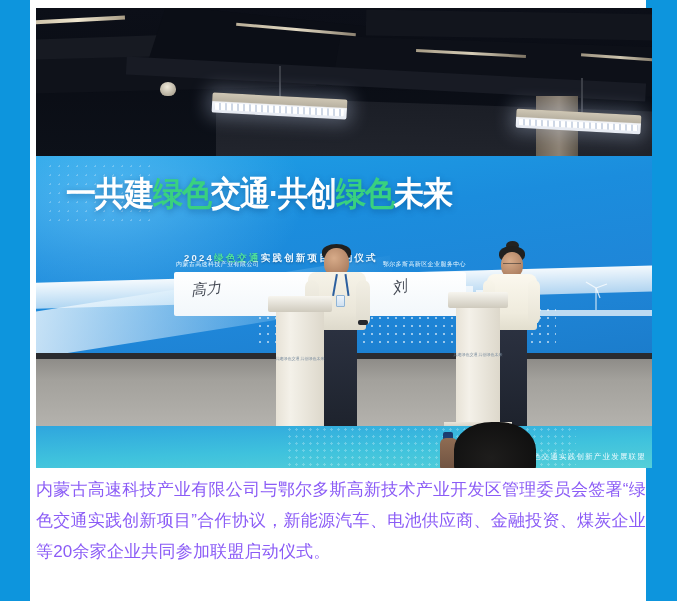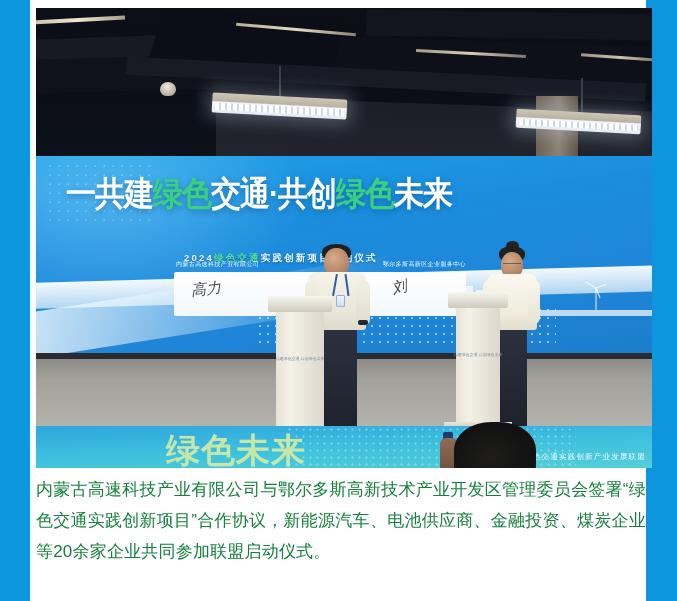--- a/index.html
+++ b/index.html
@@ -305,21 +305,21 @@
   .fg-phone {
     position: absolute; left: 407px; top: 424px; width: 10px; height: 22px;
     background: linear-gradient(180deg,#1b3a6b,#24508f); border-radius: 2px;
   }
 
   
   .caption {
     position: absolute;
     left: 6px; top: 474px; width: 616px;
     padding: 0 6px 0 0;
-    color: #15803d;
+    color: #8b5cf6;
     font-size: 17px;
     line-height: 31px;
     letter-spacing: .2px;
     text-align: justify;
     text-justify: inter-character;
   }
 </style>
 </head>
 <body>
 
@@ -434,21 +434,20 @@
 
       <div class="podium podium2">
         <div class="top"></div>
         <div class="base"></div>
         <div class="mark">共建绿色交通
 共创绿色未来</div>
       </div>
 
       <div class="banner2">
         <div class="dots"></div>
-        <div class="bigtext">绿色未来</div>
         <div class="smalltext">绿色交通实践创新产业发展联盟</div>
       </div>
 
       <div class="fg-phone"></div>
       <div class="fg-hand"></div>
       <div class="fg-head"></div>
 
     </div>
 
     <div class="caption">内蒙古高速科技产业有限公司与鄂尔多斯高新技术产业开发区管理委员会签署“绿色交通实践创新项目”合作协议，新能源汽车、电池供应商、金融投资、煤炭企业等20余家企业共同参加联盟启动仪式。</div>

